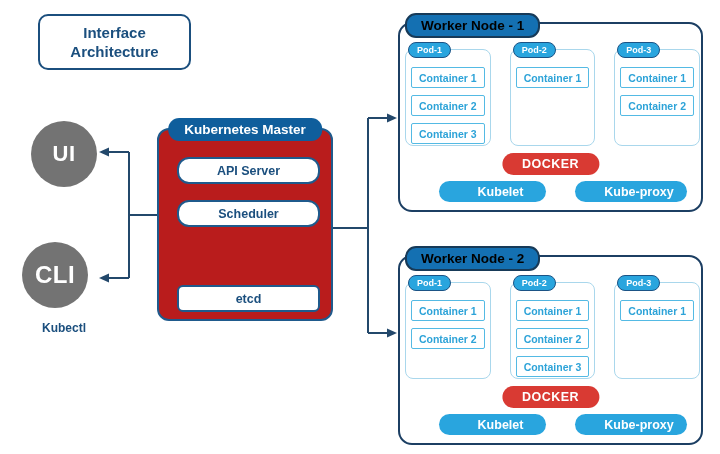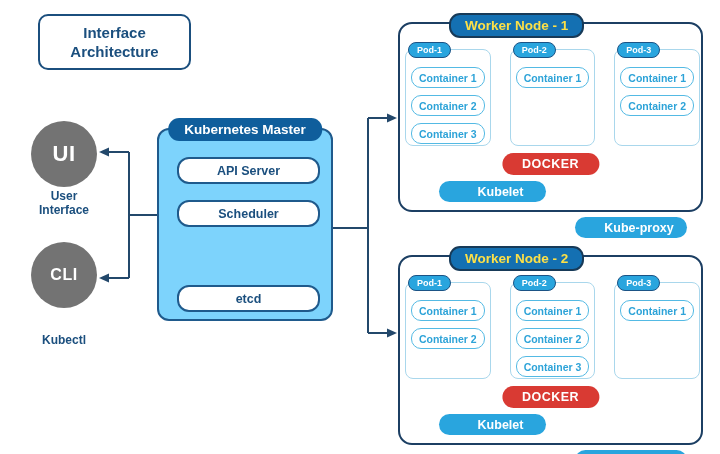--- a/index.html
+++ b/index.html
@@ -17,70 +17,70 @@
   
   .client-circle{
     width:66px;height:66px;border-radius:50%;background:#737373;color:#fff;
     display:flex;align-items:center;justify-content:center;font-weight:bold;letter-spacing:.5px;
   }
   .client-caption{
     color:#1b4f7e;font-weight:bold;font-size:12px;line-height:1.18;text-align:center;
   }
   
   .master-box{
-    left:157px;top:128px;width:176px;height:193px;background:#7dd3fc;
+    left:157px;top:128px;width:176px;height:193px;background:#b91c1c;
     border:2px solid #1f5a8c;border-radius:12px;
   }
   .master-header{
     position:absolute;left:50%;top:-12px;transform:translateX(-50%);
     background:#0f5e9c;color:#fff;font-weight:bold;font-size:13.5px;
     padding:4px 16px;border-radius:11px;white-space:nowrap;
   }
   .master-pill{
     position:absolute;left:18px;width:139px;height:23px;border:2px solid #1f5a8c;border-radius:12px;
     color:#1b4f7e;font-weight:bold;font-size:12.5px;display:flex;align-items:center;justify-content:center;
     background:#fff;white-space:nowrap;
   }
   
   .worker-node{
     position:absolute;left:398px;width:305px;height:190px;background:#fff;
     border:2px solid #1c3f63;border-radius:14px;box-sizing:border-box;
   }
   .node-header{
-    position:absolute;left:5px;top:-11px;background:#1470b2;color:#fde047;font-weight:bold;
-    font-size:13.5px;padding:3px 14px;border-radius:11px;border:2px solid #173a58;white-space:nowrap;margin-left:44px;
+    position:absolute;left:5px;top:-11px;background:#1470b2;color:#000000;font-weight:bold;
+    font-size:13.5px;padding:3px 14px;border-radius:11px;border:2px solid #173a58;white-space:nowrap;
   }
   .pods{
     position:absolute;left:5px;top:25px;width:295px;height:97px;
     display:flex;gap:19px;
   }
   .pod{
     position:relative;width:95px;height:97px;border:1.5px solid #a9d7ec;border-radius:8px;
     background:#fff;box-sizing:border-box;padding-top:10px;
   }
   .pod-label{
     position:absolute;left:2px;top:-8px;background:#29a5de;color:#fff;font-weight:bold;
     font-size:9px;padding:2px 8px;border-radius:8px;border:1.5px solid #1b5385;white-space:nowrap;
   }
   .container-pill{
-    margin:7px 5px 0 5px;height:19px;border:1.5px solid #54bae4;border-radius:10px;
+    margin:7px 5px 0 5px;height:19px;border:1.5px solid #54bae4;border-radius:2px;
     color:#2da3d8;font-weight:bold;font-size:10.5px;display:flex;align-items:center;justify-content:center;
     background:#fff;white-space:nowrap;
   }
   .docker-pill{
     position:absolute;left:50%;top:129px;transform:translateX(-50%);
     background:#d93a33;color:#fff;font-weight:bold;font-size:12.5px;letter-spacing:.5px;
     padding:4px 20px;border-radius:11px;white-space:nowrap;
   }
   .agent-pill{
     position:absolute;top:157px;height:21px;background:#29a5de;color:#fff;font-weight:bold;
     font-size:12.5px;border-radius:10.5px;display:flex;align-items:center;justify-content:center;padding-left:16px;
   }
   .kubelet-pill{left:39px;width:91px;}
-  .kubeproxy-pill{left:175px;width:96px;margin-top:36px;}
+  .kubeproxy-pill{left:175px;width:96px;}
   svg.connectors{position:absolute;left:0;top:0;pointer-events:none;}
 </style>
 </head>
 <body>
 
 <div class="canvas">
 
   <svg class="connectors" width="720" height="454" viewBox="0 0 720 454">
     <g stroke="#23486b" stroke-width="2" fill="none">
       <path d="M157,215 H129"></path>
@@ -101,35 +101,31 @@
   </svg>
 
   <div class="abs title-box">
     <span>Interface</span>
     <span>Architecture</span>
   </div>
 
   <div class="abs client-circle" style="left:31px;top:121px;font-size:22px;">
     <span>UI</span>
   </div>
-  <div class="abs client-caption" style="left:19px;top:189px;width:90px;">
-    <div>User</div>
-    <div>Interface</div>
-  </div>
 
-  <div class="abs client-circle" style="left:31px;top:242px;font-size:16px;">
+  <div class="abs client-circle" style="left:22px;top:242px;font-size:24px;">
     <span>CLI</span>
   </div>
-  <div class="abs client-caption" style="left:19px;top:333px;width:90px;">Kubectl</div>
+  <div class="abs client-caption" style="left:19px;top:321px;width:90px;">Kubectl</div>
 
   <div class="abs master-box">
     <div class="master-header">Kubernetes Master</div>
     <div class="master-pill" style="top:27px;">API Server</div>
     <div class="master-pill" style="top:70px;">Scheduler</div>
-    <div class="master-pill" style="top:155px;">etcd</div>
+    <div class="master-pill" style="top:155px;border-radius:6px;">etcd</div>
   </div>
 
   <div class="worker-node" style="top:22px;">
     <div class="node-header">Worker Node - 1</div>
     <div class="pods">
         <div class="pod">
           <span class="pod-label">Pod-1</span>
           <div class="container-pill">Container 1</div>
           <div class="container-pill">Container 2</div>
           <div class="container-pill">Container 3</div>

